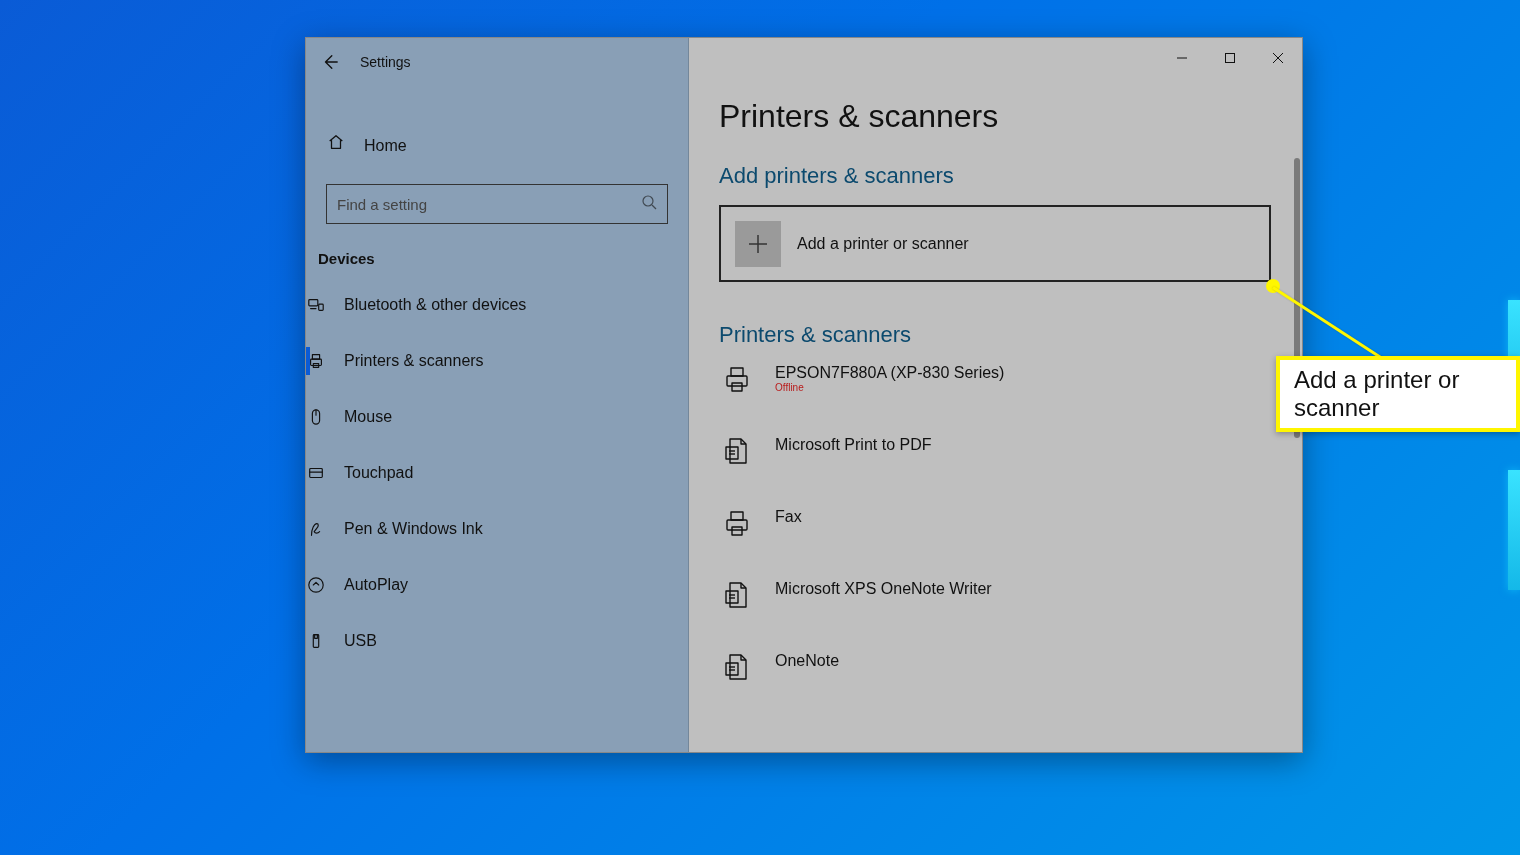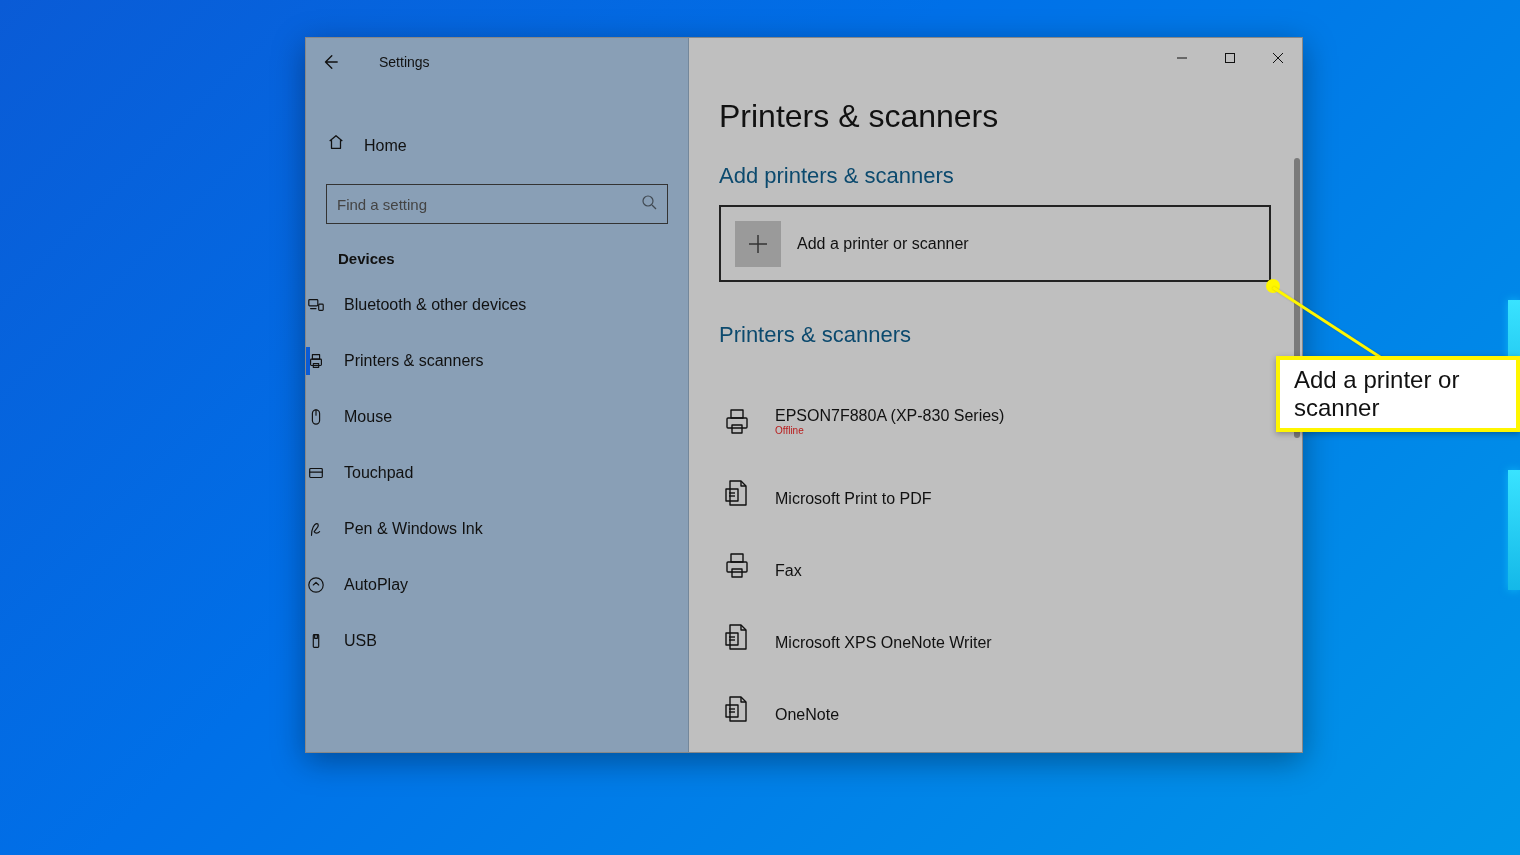--- a/index.html
+++ b/index.html
@@ -39,21 +39,20 @@
   width: 383px;
   height: 100%;
   background: rgba(70,120,170,0.45);
   border-right: 1px solid rgba(0,0,0,.15);
 }
 .titlebar {
   height: 48px;
   display: flex;
   align-items: center;
   position: relative;
-  gap: 19px;
 }
 .back-btn {
   width: 48px; height: 48px;
   display: flex; align-items: center; justify-content: center;
   cursor: pointer;
 }
 .back-btn svg { width: 18px; height: 18px; }
 .title-text { font-size: 14px; color: #111; margin-left: 6px; }
 .win-controls {
   position: absolute;
@@ -96,21 +95,21 @@
   color: #701a75;
   outline: none;
 }
 .search-box input::placeholder { color: #444; }
 .search-box .sicon svg { width: 16px; height: 16px; opacity: .6; }
 
 .sec-header {
   font-size: 15px;
   font-weight: 600;
   color: #111;
-  padding: 26px 20px 10px 32px;
+  padding: 26px 20px 10px 12px;
 }
 
 .nav-item {
   display: flex; align-items: center;
   height: 56px;
   cursor: pointer;
   position: relative;
 }
 .nav-item .icon { width: 20px; display:flex; align-items:center; justify-content:center; margin-right: 18px; }
 .nav-item .icon svg { width: 18px; height: 18px; stroke: #111; fill: none; }
@@ -147,21 +146,21 @@
 .add-box .plus {
   width: 46px; height: 46px;
   background: #9a9a9a;
   display: flex; align-items: center; justify-content: center;
   margin-right: 16px;
 }
 .add-box .plus svg { width: 22px; height: 22px; }
 .add-box .al { font-size: 16px; color: #111; }
 
 .printer-row {
-  display: flex; align-items: flex-end;
+  display: flex; align-items: flex-start;
   height: 72px;
   cursor: pointer;
 }
 .printer-row .picon { width: 36px; display:flex; align-items:center; justify-content:center; margin-right: 20px; }
 .printer-row .picon svg { width: 30px; height: 30px; stroke:#111; stroke-width:1.4; fill:none; }
 .printer-row .ptext { display:flex; flex-direction:column; }
 .printer-row .ptext .pn { font-size: 16px; color:#111; }
 .printer-row .ptext .ps { font-size: 10px; color:#b91c1c; }
 
 .scrollbar {

